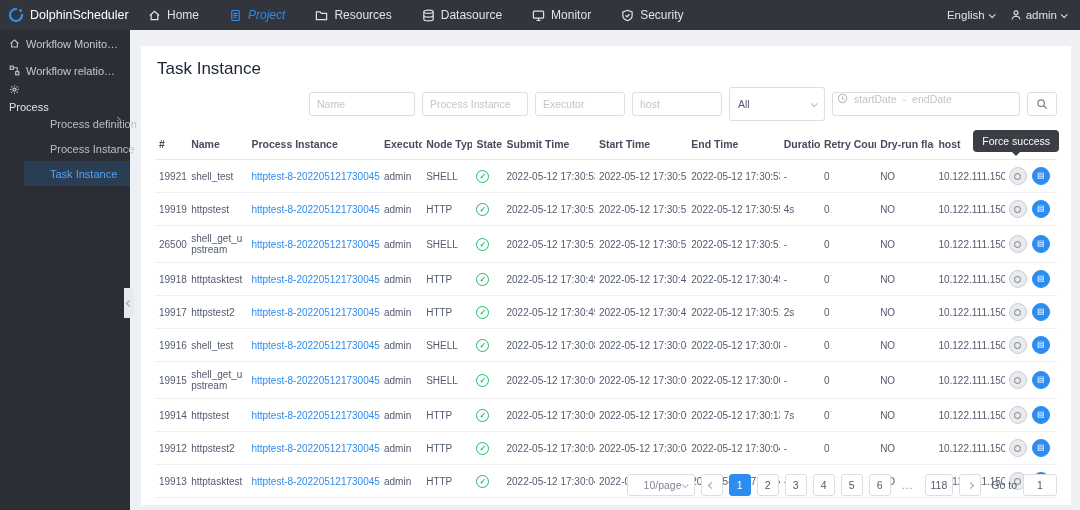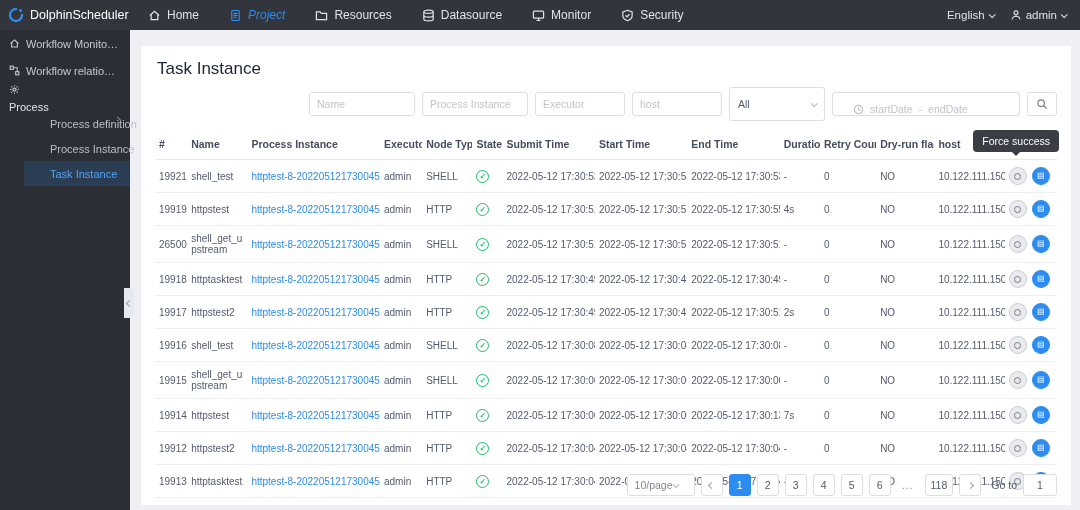--- a/index.html
+++ b/index.html
@@ -34,21 +34,21 @@
   .main { position:absolute; left:130px; top:30px; right:0; bottom:0; background:#eef0f4; }
   .card { position:absolute; left:10px; top:15px; right:8px; bottom:4px; background:#fff; border:1px solid #edf0f4; }
   .card-title { padding:13px 16px 4px; font-size:17px; color:#1c2438; font-weight:500; }
 
   
   .filters { display:flex; align-items:center; justify-content:flex-end; gap:7px; padding:4px 14px 0; }
   .f-input { height:24px; border:1px solid #dcdee2; border-radius:3px; font-size:10.5px; padding:0 7px; color:#515a6e; background:#fff; outline:none; }
   .f-input::placeholder { color:#c0c4cc; }
   .f-select { display:flex; align-items:center; justify-content:space-between; width:96px; height:24px; border:1px solid #dcdee2; border-radius:3px; padding:16px 8px; font-size:10.5px; color:#515a6e; background:#fff; cursor:pointer; }
   .f-select .chev { color:#b5b9c2; }
-  .f-date { display:flex; align-items:flex-end; gap:6px; width:188px; height:24px; border:1px solid #dcdee2; border-radius:3px; padding:0 20px; font-size:10.5px; color:#c0c4cc; background:#fff; cursor:pointer; }
+  .f-date { display:flex; align-items:flex-start; gap:6px; width:188px; height:24px; border:1px solid #dcdee2; border-radius:3px; padding:0 4px; font-size:10.5px; color:#c0c4cc; background:#fff; cursor:pointer; }
   .f-search { width:30px; height:24px; border:1px solid #dcdee2; border-radius:3px; background:#fff; display:flex; align-items:center; justify-content:center; cursor:pointer; color:#7a808c; }
 
   
   .table-wrap { padding:8px 14px 0; }
   table { width:100%; border-collapse:collapse; table-layout:fixed; font-size:10px; color:#525b6d; }
   th { font-weight:bold; text-align:left; padding:9px 4px; border-bottom:1px solid #e4e7ec; font-size:10.5px; color:#454c5e; white-space:nowrap; overflow:hidden; }
   td { padding:7px 4px; border-bottom:1px solid #edeff3; vertical-align:middle; white-space:nowrap; overflow:hidden; }
   td.name-cell { white-space:normal; word-break:break-all; }
   td.link { color:#2d8cf0; cursor:pointer; }
   .state-ok { display:inline-flex; align-items:center; justify-content:center; width:13px; height:13px; border:1px solid #19be6b; border-radius:50%; color:#19be6b; font-size:8px; font-weight:bold; }
@@ -57,21 +57,21 @@
   .op.gray { background:#e9ebee; border:1px solid #c9cdd4; }
   .op.gray .ring { width:7px; height:7px; border:1.5px solid #767c85; border-radius:50%; display:block; }
   .op.blue { background:#2d8cf0; border:1px solid #2d8cf0; color:#fff; font-size:8px; line-height:1; }
 
   
   .tooltip { position:absolute; top:84px; right:12px; background:#3a3d44; color:#fff; font-size:10.5px; padding:5px 9px; border-radius:4px; z-index:6; white-space:nowrap; }
   .tooltip::after { content:""; position:absolute; left:50%; bottom:-4px; margin-left:-4px; border:4px solid transparent; border-top-color:#3a3d44; border-bottom:none; }
 
   
   .pagination { position:absolute; bottom:9px; right:14px; display:flex; align-items:center; gap:6px; font-size:10.5px; color:#515a6e; }
-  .page-size { display:flex; align-items:center; justify-content:flex-start; width:68px; height:22px; border:1px solid #dcdee2; border-radius:3px; padding:0 7px; background:#fff; color:#808695; cursor:pointer; }
+  .page-size { display:flex; align-items:center; justify-content:flex-end; width:68px; height:22px; border:1px solid #dcdee2; border-radius:3px; padding:0 7px; background:#fff; color:#808695; cursor:pointer; }
   .page-size .chev { color:#b5b9c2; }
   .page-btn { min-width:22px; height:22px; border:1px solid #dcdee2; border-radius:3px; background:#fff; font-size:10.5px; color:#515a6e; cursor:pointer; padding:0 5px; font-family:"Liberation Sans",sans-serif; }
   .page-btn.active { background:#2d8cf0; border-color:#2d8cf0; color:#fff; }
   .page-btn.nav-btn { color:#9aa0ab; display:inline-flex; align-items:center; justify-content:center; }
   .page-btn.ellipsis { border:none; background:transparent; letter-spacing:1px; color:#808695; }
   .goto-label { margin-left:4px; }
   .goto-input { width:34px; height:22px; border:1px solid #dcdee2; border-radius:3px; text-align:center; font-size:10.5px; color:#515a6e; outline:none; }
 
   .icon-svg { display:block; }
 </style>

